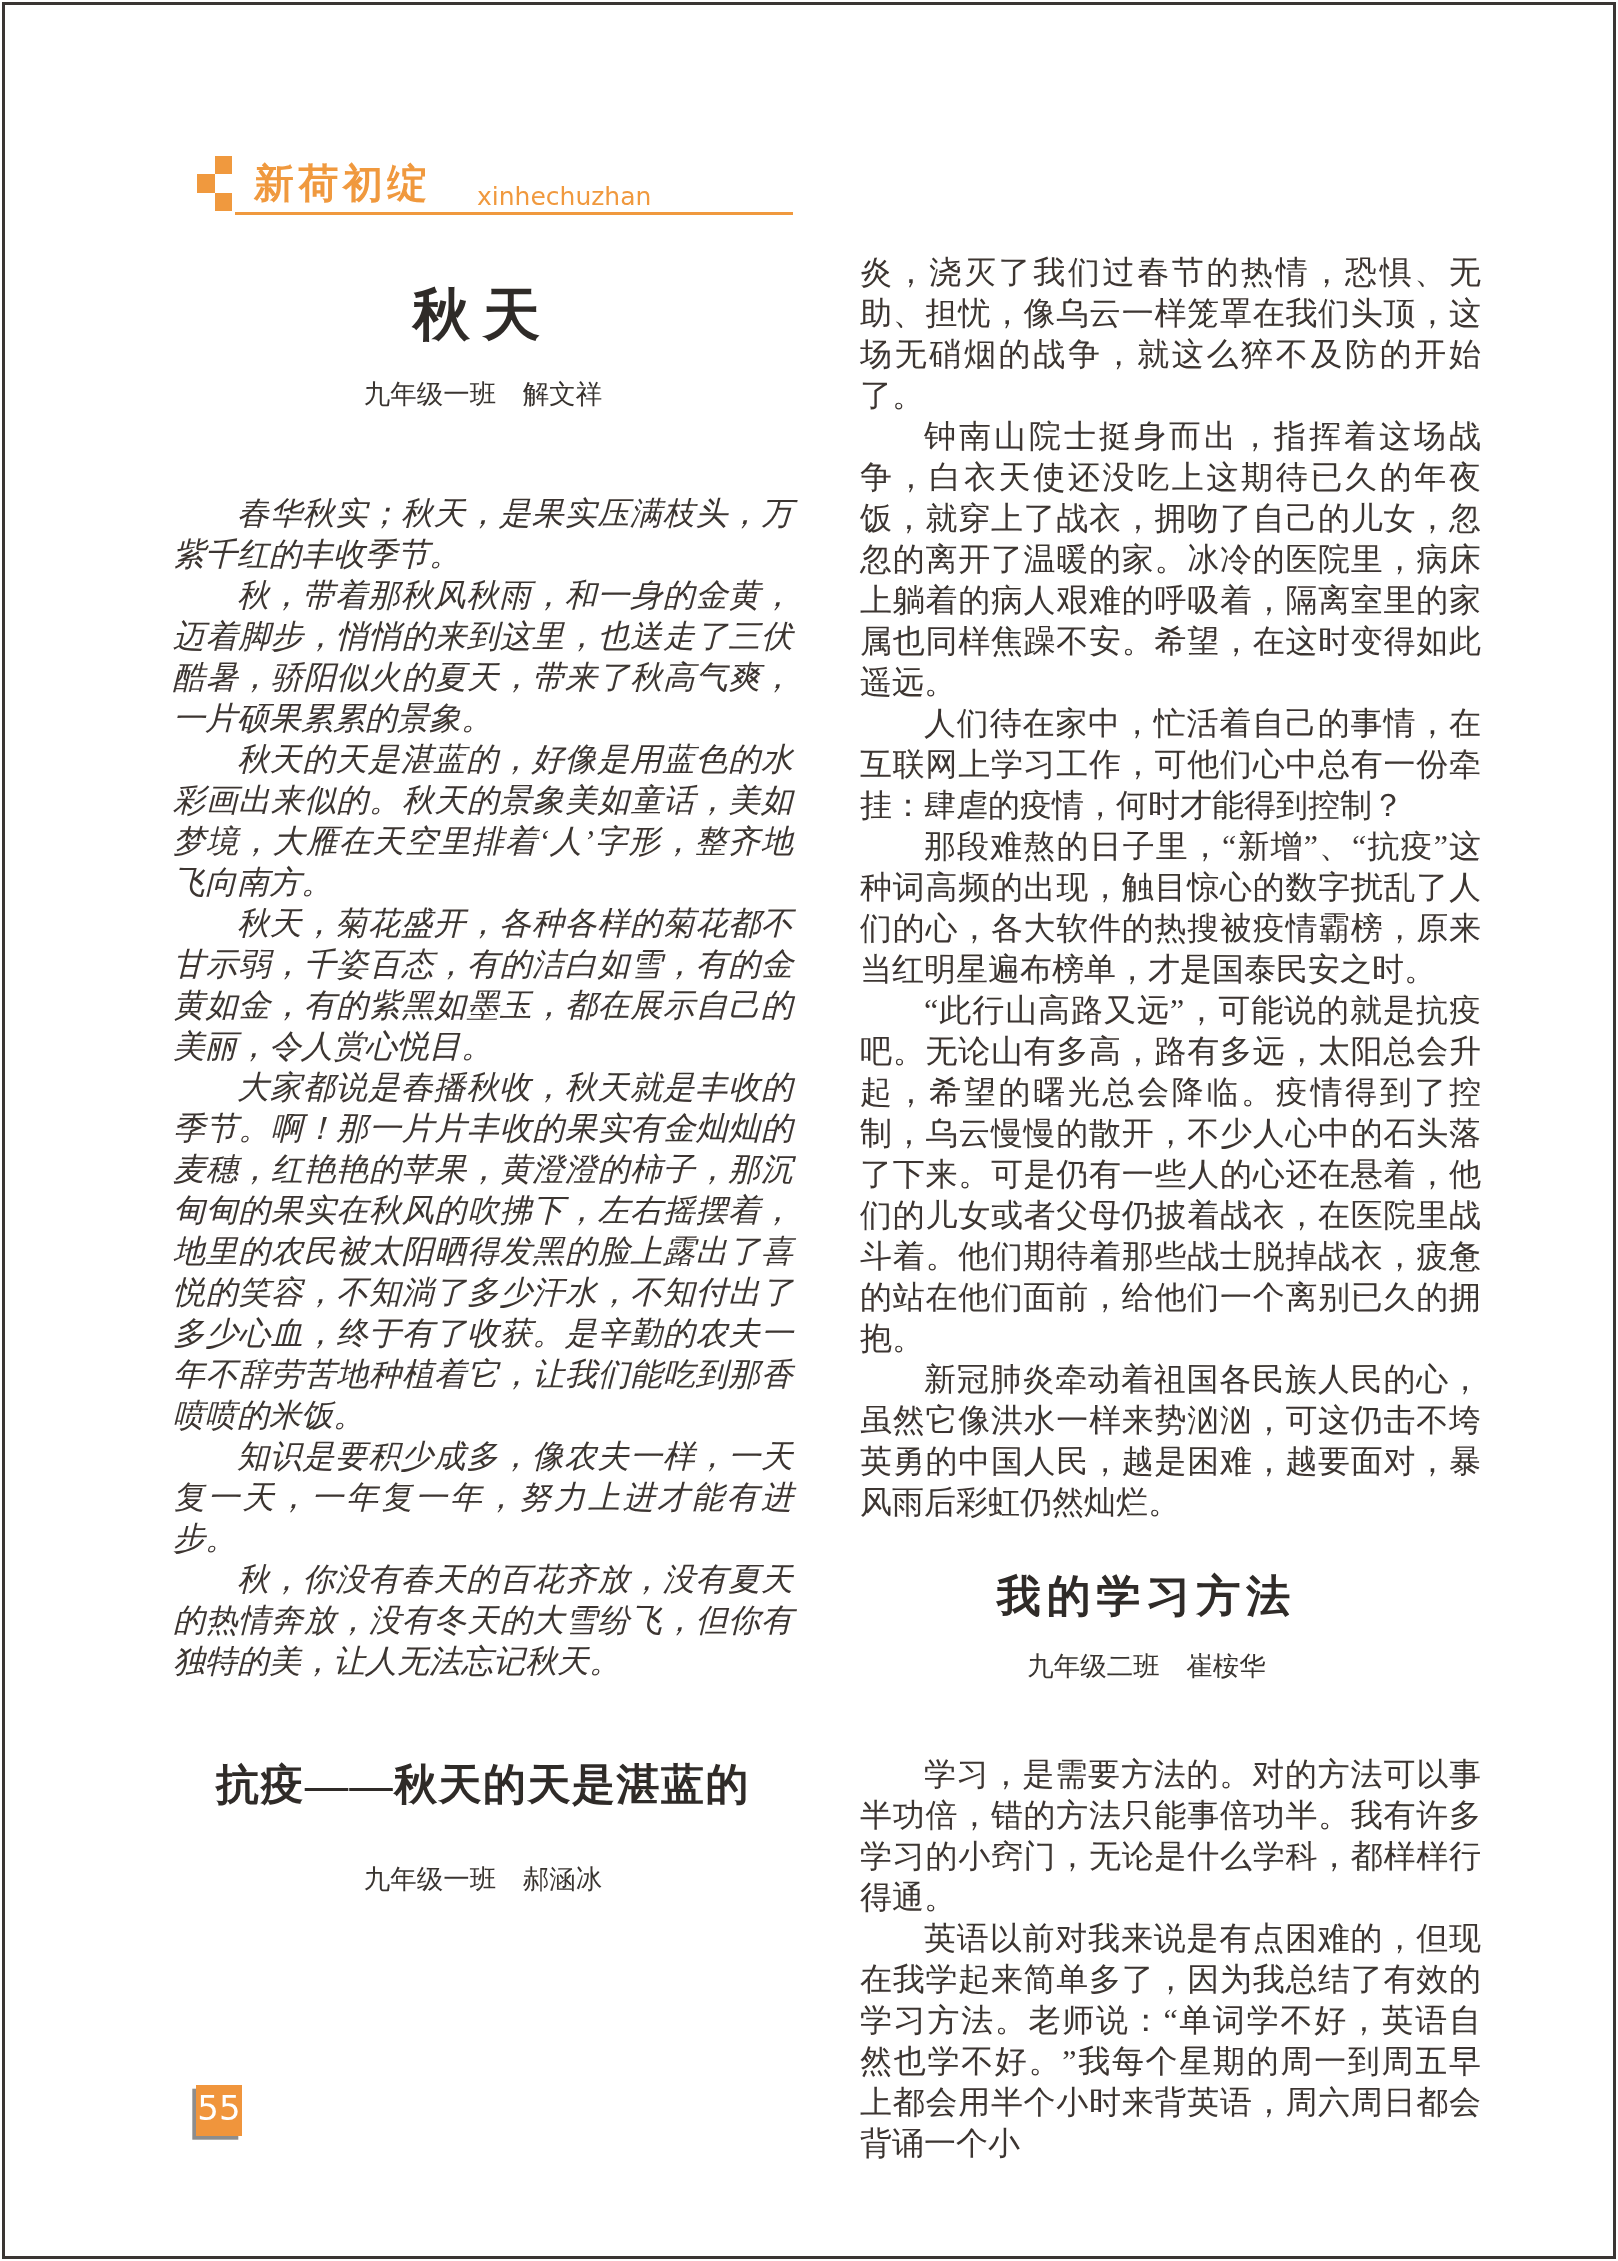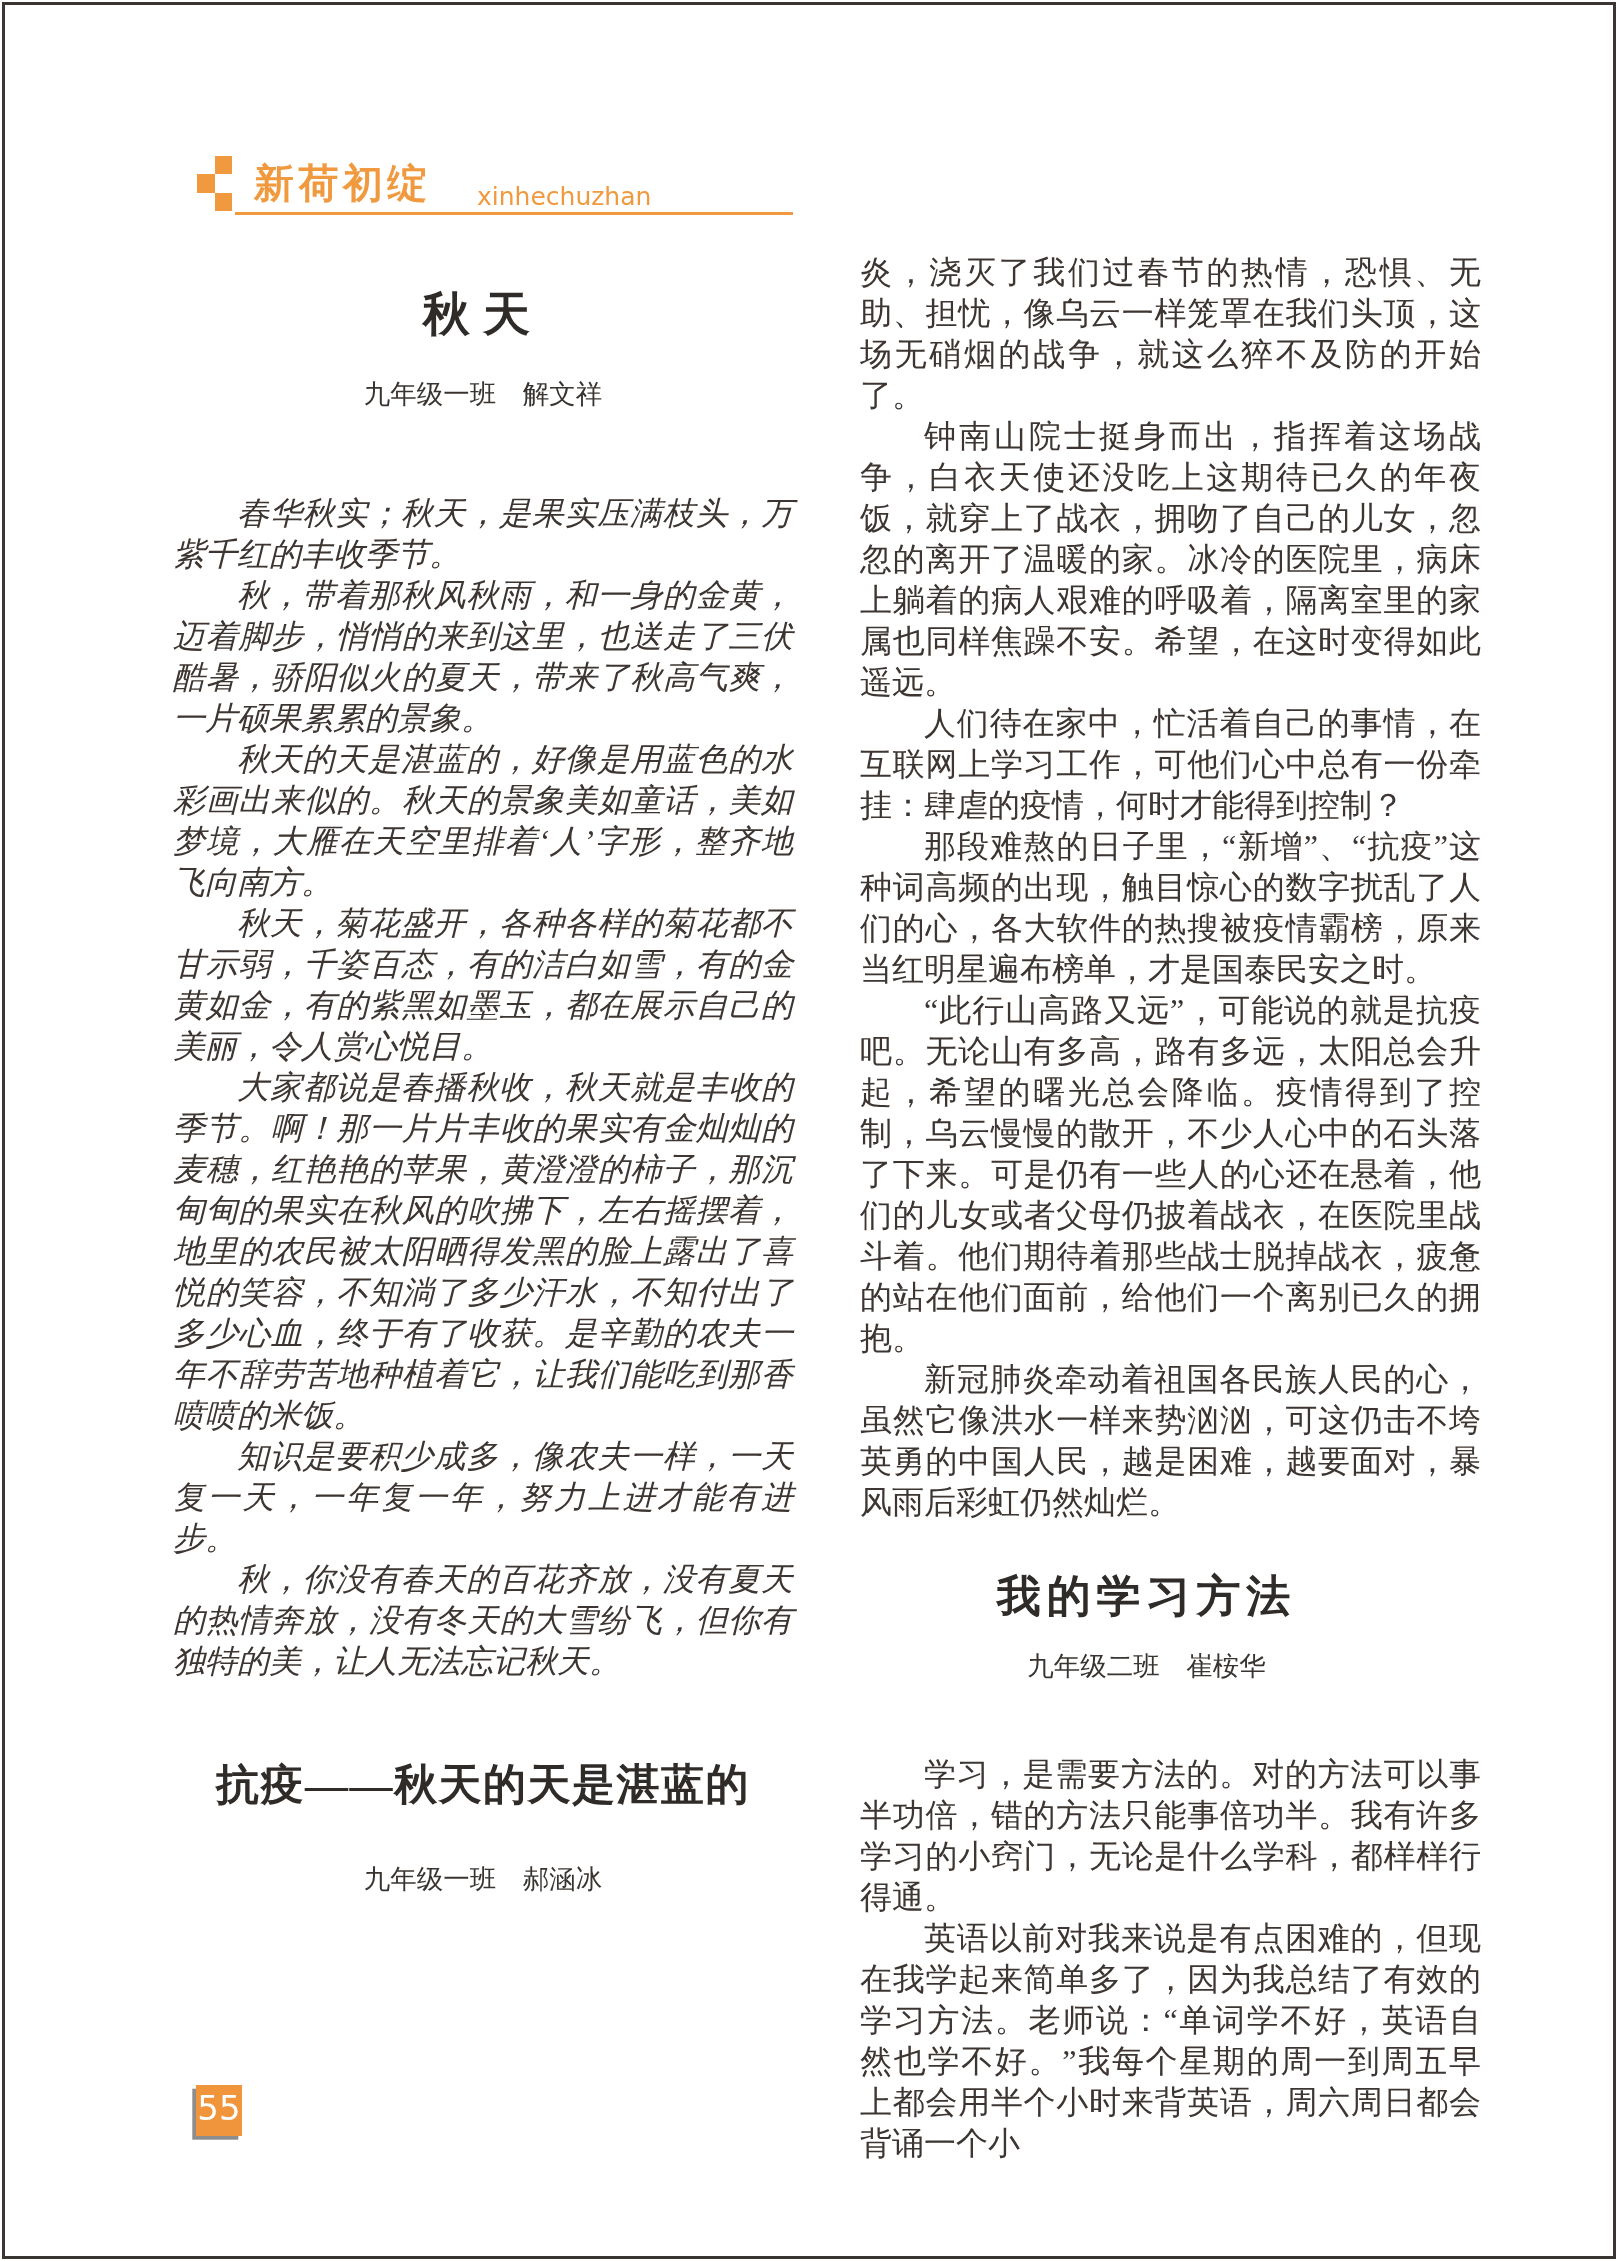--- a/index.html
+++ b/index.html
@@ -43,21 +43,21 @@
     width:558px;height:2.9px;background:#f0993e;
   }
   
   .block{position:absolute;}
   .col-left{left:173px;width:620px;}
   .col-right{left:836px;width:621px;margin-left:24px;}
   .article-title{
     text-align:center;font-weight:bold;color:#2f2b28;
     margin:0;
   }
-  .t-autumn{top:288px;font-size:47px;line-height:53px;letter-spacing:13.2px;}
+  .t-autumn{top:288px;font-size:57px;line-height:53px;letter-spacing:13.2px;}
   .t-epidemic{top:1760px;font-size:43px;line-height:49px;letter-spacing:1.5px;}
   .t-study{top:1572px;font-size:44px;line-height:50px;letter-spacing:5.9px;font-family:Liberation Serif, serif;}
   .article-byline{
     text-align:center;font-size:26.5px;line-height:32px;color:#393430;margin:0;
   }
   .b-autumn{top:378px;}
   .b-epidemic{top:1863px;}
   .b-study{top:1650px;}
   .article-body{font-size:32px;line-height:41px;}
   .body-autumn{top:493px;font-style:italic;}

